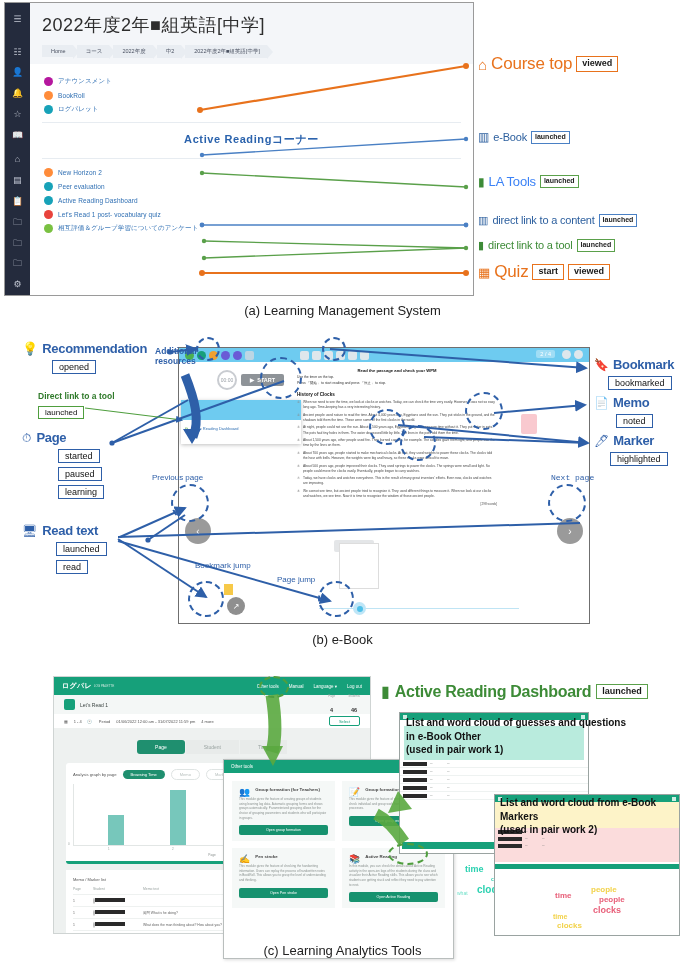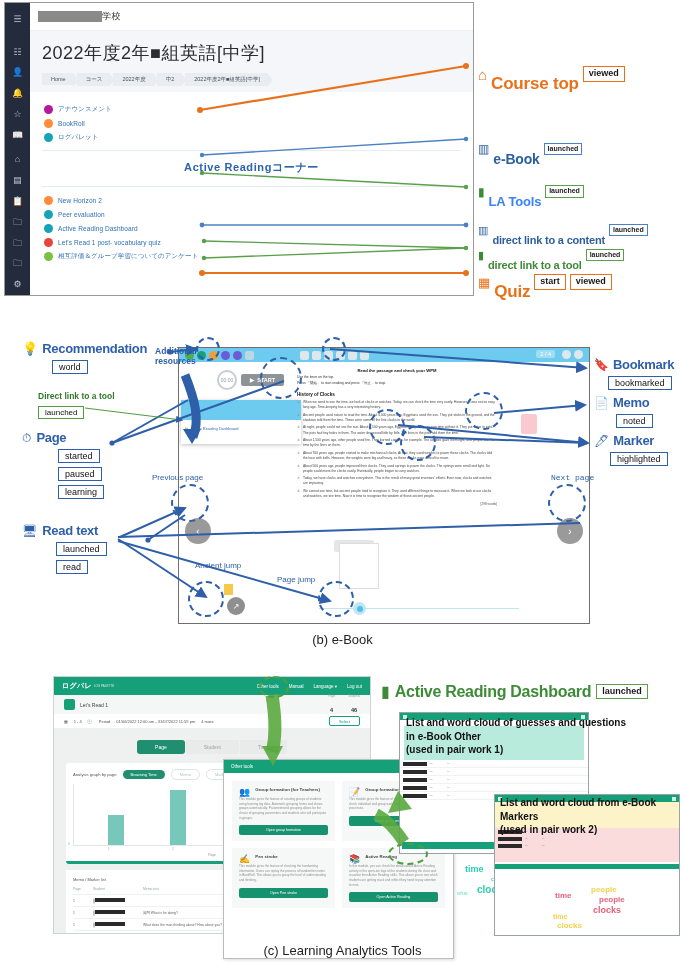--- a/index.html
+++ b/index.html
@@ -55,21 +55,21 @@
   }
   .itxt { font-size: 6.5px; color: #2f6fb3; letter-spacing: .1px; }
   .divider { height: 1px; background: #e7ecf1; margin: 6px 12px; }
   .ar-corner {
     text-align: center; font-size: 11px; color: #2b63ad; font-weight: 700; letter-spacing: .6px;
     padding: 3px 0 5px 0;
   }
 
   
   .a-label { position: absolute; display: flex; align-items: center; gap: 4px; white-space: nowrap; }
-  .a-name { font-weight: 700; letter-spacing: -.2px; margin-top: 20px; }
+  .a-name { font-weight: 400; letter-spacing: -.2px; }
   .tag {
     border: 1.6px solid #333; padding: 1px 5px; font-size: 9px; font-weight: 700;
     color: #1a1a1a; background: #fff; line-height: 1.25;
   }
   .tag.orange { border-color: #e8721c; }
   .tag.blue   { border-color: #4a80c4; }
   .tag.green  { border-color: #5aa04a; }
   .tag.small  { font-size: 7px; padding: 1px 3px; border-width: 1.2px; }
 
   
@@ -219,24 +219,20 @@
       <div class="sicon gap">⌂</div>
       <div class="sicon">▤</div>
       <div class="sicon">📋</div>
       <div class="sicon">🗀</div>
       <div class="sicon">🗀</div>
       <div class="sicon">🗀</div>
       <div class="sicon">⚙</div>
     </div>
 
     <div class="lms-body">
-      <div class="lms-topbar">
-        <span class="redact" style="width:64px"></span>
-        <span class="lms-school">学校</span>
-      </div>
 
       <div class="lms-hero">
         <div class="lms-title">2022年度2年■組英語[中学]</div>
         <div class="crumbs">
           <span class="crumb">Home</span>
           <span class="crumb">コース</span>
           <span class="crumb">2022年度</span>
           <span class="crumb">中2</span>
           <span class="crumb">2022年度2年■組英語[中学]</span>
         </div>
@@ -308,21 +304,21 @@
   </svg>
 
   <div class="a-label" style="left:478px; top:54px;">
     <span style="color:#e8721c;font-size:15px;line-height:1">⌂</span>
     <span class="a-name" style="color:#e8721c;font-size:17px;">Course top</span>
     <span class="tag orange">viewed</span>
   </div>
 
   <div class="a-label" style="left:478px; top:131px;">
     <span style="color:#2c5f9e;font-size:12px;line-height:1">▥</span>
-    <span class="a-name" style="color:#2c5f9e;font-size:14px;">e-Book</span>
+    <span class="a-name" style="color:#2c5f9e;font-size:11px;">e-Book</span>
     <span class="tag blue small">launched</span>
   </div>
 
   <div class="a-label" style="left:478px; top:174px;">
     <span style="color:#3d8b37;font-size:12px;line-height:1">▮</span>
     <span class="a-name" style="color:#3b82f6;font-size:13px;">LA Tools</span>
     <span class="tag green small">launched</span>
   </div>
 
   <div class="a-label" style="left:478px; top:214px;">
@@ -337,20 +333,21 @@
     <span class="tag green small">launched</span>
   </div>
 
   <div class="a-label" style="left:478px; top:262px;">
     <span style="color:#e8721c;font-size:13px;line-height:1">▦</span>
     <span class="a-name" style="color:#e8721c;font-size:17px;">Quiz</span>
     <span class="tag orange">start</span>
     <span class="tag orange">viewed</span>
   </div>
 
+  <div class="cap" style="top:303px">(a) Learning Management System</div>
 </div>
 
 <div class="panel" id="panel-b">
 
   <div class="eb-window">
     <div class="eb-toolbar">
       <span class="tb" style="background:#4caf50"></span>
       <span class="tb" style="background:#17a07a"></span>
       <span class="tb" style="background:#f0a030"></span>
       <span class="tb" style="background:#6a5bd6"></span>
@@ -457,21 +454,21 @@
     <path d="M185,50 C195,75 200,95 193,112" stroke="#2e5fa8" stroke-width="9" fill="none"></path>
     <path d="M193,104 l8,0 l-9,15 l-9,-15 z" fill="#2e5fa8"></path>
     <line x1="85" y1="83" x2="182" y2="95" stroke="#4f9e3e" stroke-width="1.2" marker-end="url(#ah)"></line>
   </svg>
 
   <div class="b-label" style="left:22px; top:16px;">
     <div style="display:flex;align-items:center;gap:4px">
       <span style="color:#2e5fa8;font-size:13px">💡</span>
       <span class="b-name">Recommendation</span>
     </div>
-    <div style="padding-left:30px"><span class="b-tag">world</span></div>
+    <div style="padding-left:30px"><span class="b-tag">opened</span></div>
   </div>
 
   <div class="b-label" style="left:38px; top:66px;">
     <div class="b-sub" style="color:#2f7a2a">Direct link to a tool</div>
     <div><span class="b-tag" style="border-color:#4f9e3e;font-size:8px">launched</span></div>
   </div>
 
   <div class="b-label" style="left:22px; top:105px;">
     <div style="display:flex;align-items:center;gap:5px">
       <span style="color:#2e5fa8;font-size:12px">⏱</span>
@@ -511,21 +508,21 @@
     <div style="display:flex;align-items:center;gap:4px">
       <span style="color:#2e5fa8;font-size:12px">🖊</span>
       <span class="b-name">Marker</span>
     </div>
     <div style="padding-left:16px"><span class="b-tag">highlighted</span></div>
   </div>
 
   <div class="b-sub" style="position:absolute;left:155px;top:22px;width:46px;line-height:1.15;">Additional resources</div>
   <div class="b-sub-plain" style="position:absolute;left:152px;top:148px;">Previous page</div>
   <div class="b-sub-plain" style="position:absolute;left:551px;top:148px;font-family:Liberation Mono, monospace;">Next page</div>
-  <div class="b-sub-plain" style="position:absolute;left:195px;top:236px;">Ancient jump</div>
+  <div class="b-sub-plain" style="position:absolute;left:195px;top:236px;">Bookmark jump</div>
   <div class="b-sub-plain" style="position:absolute;left:277px;top:250px;">Page jump</div>
 
   <div class="cap" style="top:307px">(b) e-Book</div>
 </div>
 
 <div class="panel" id="panel-c">
 
   <div class="logpalette">
     <div class="lp-top">
       <span class="lp-logo">ログパレ</span>

